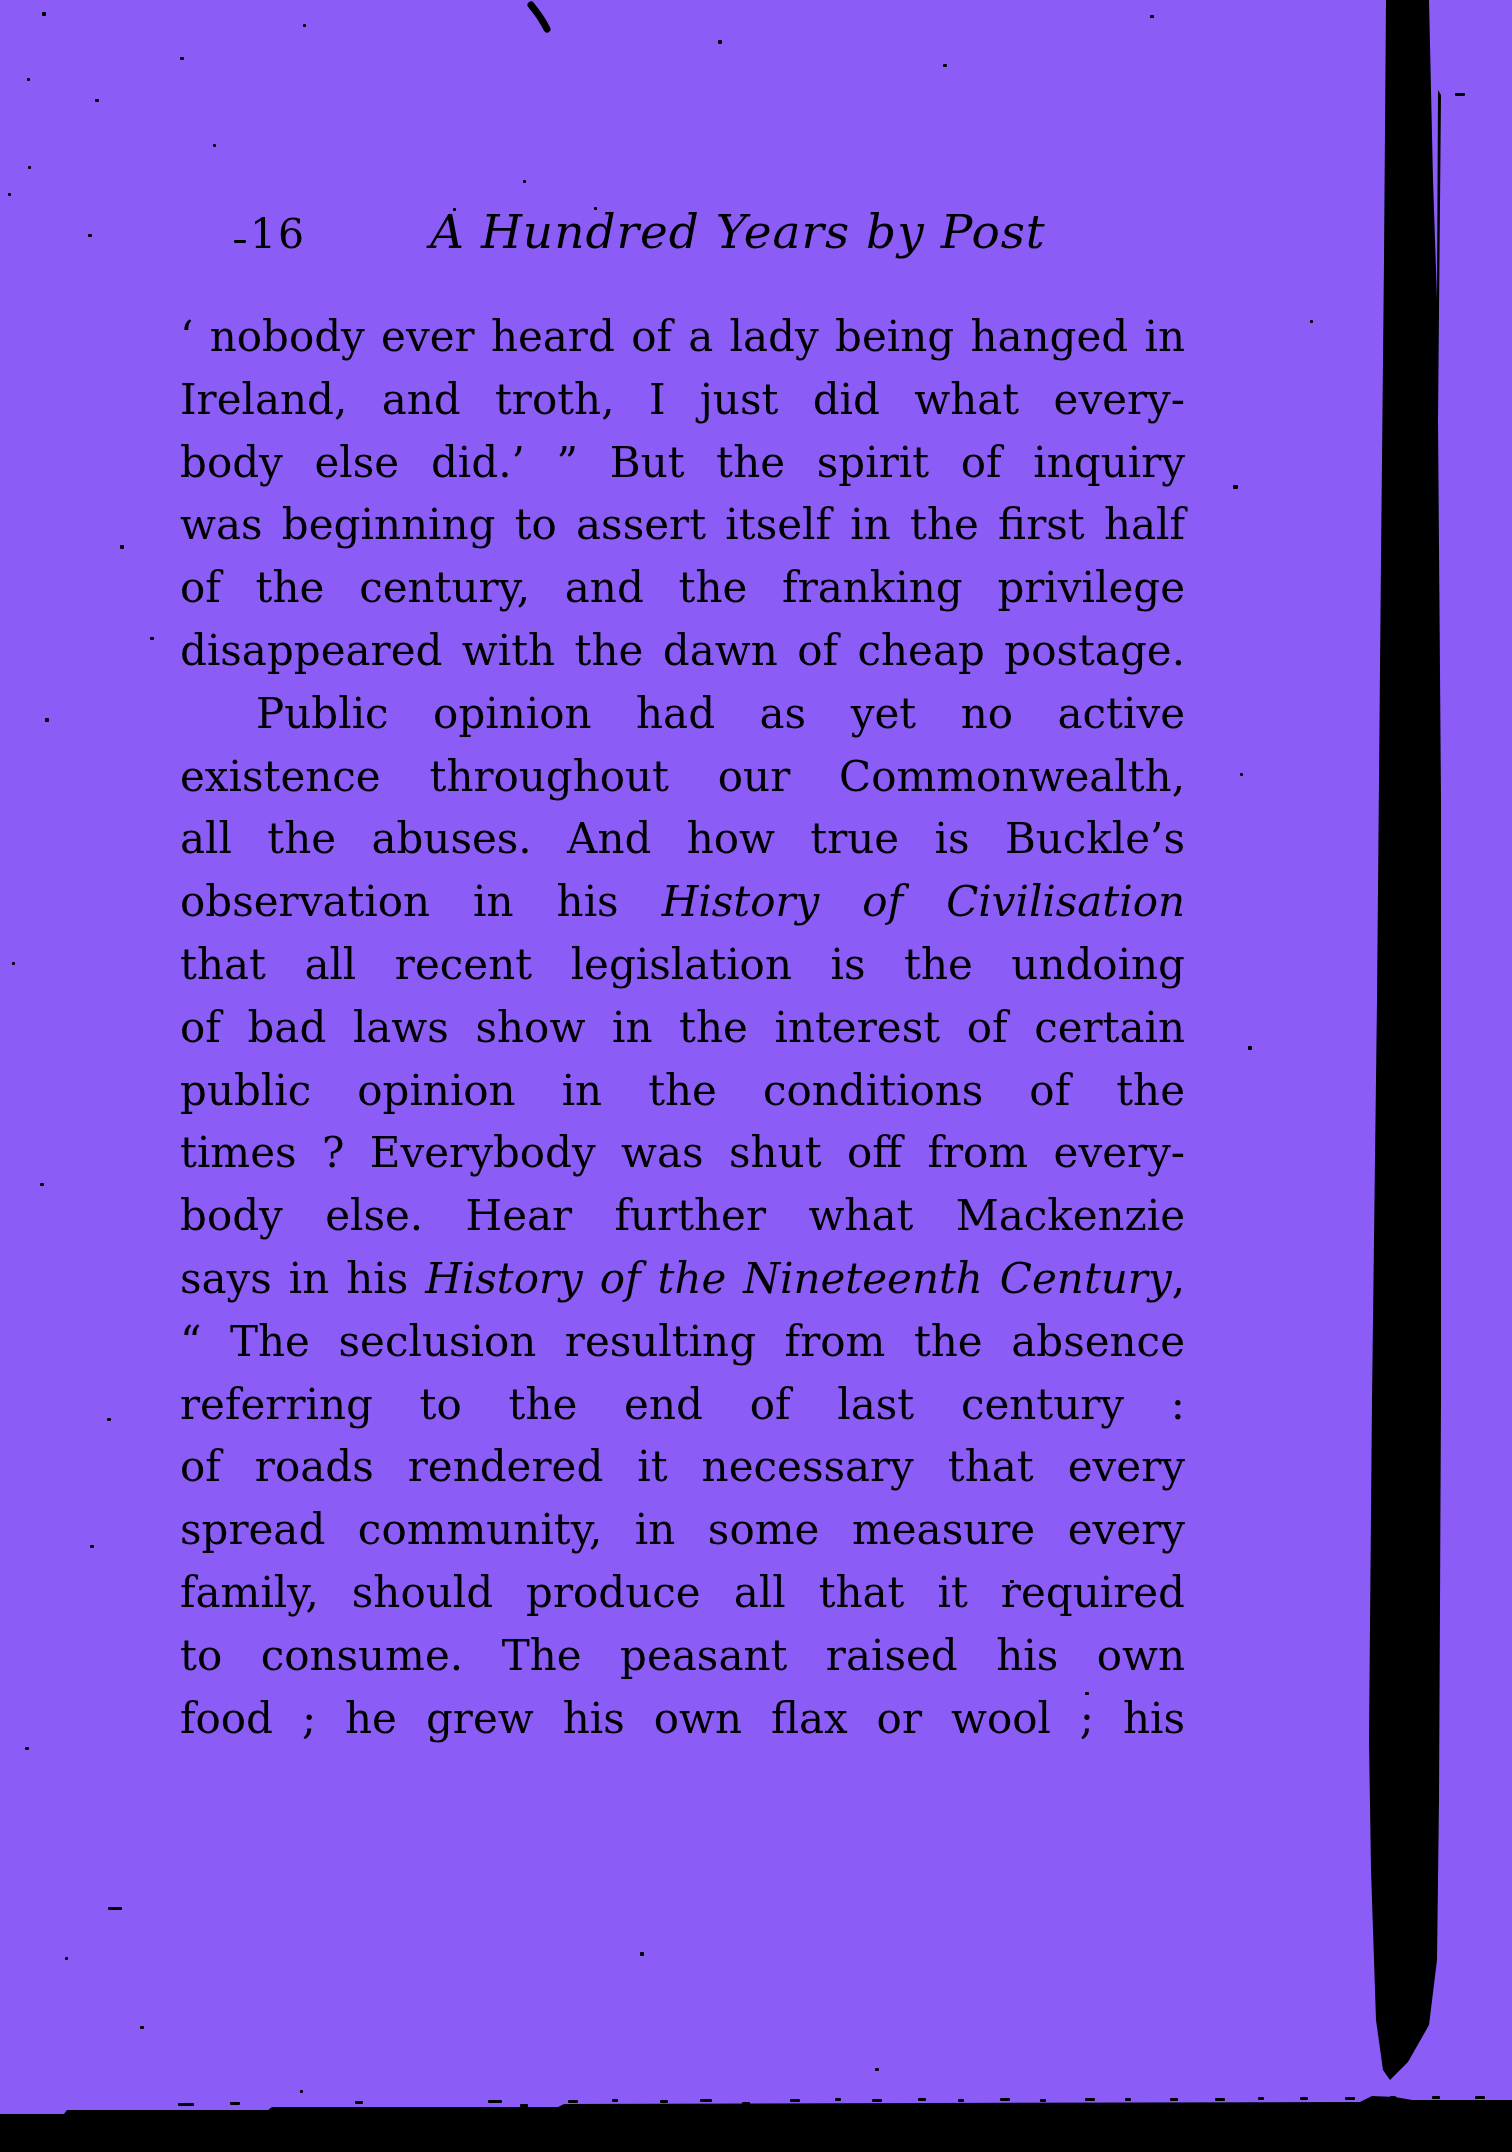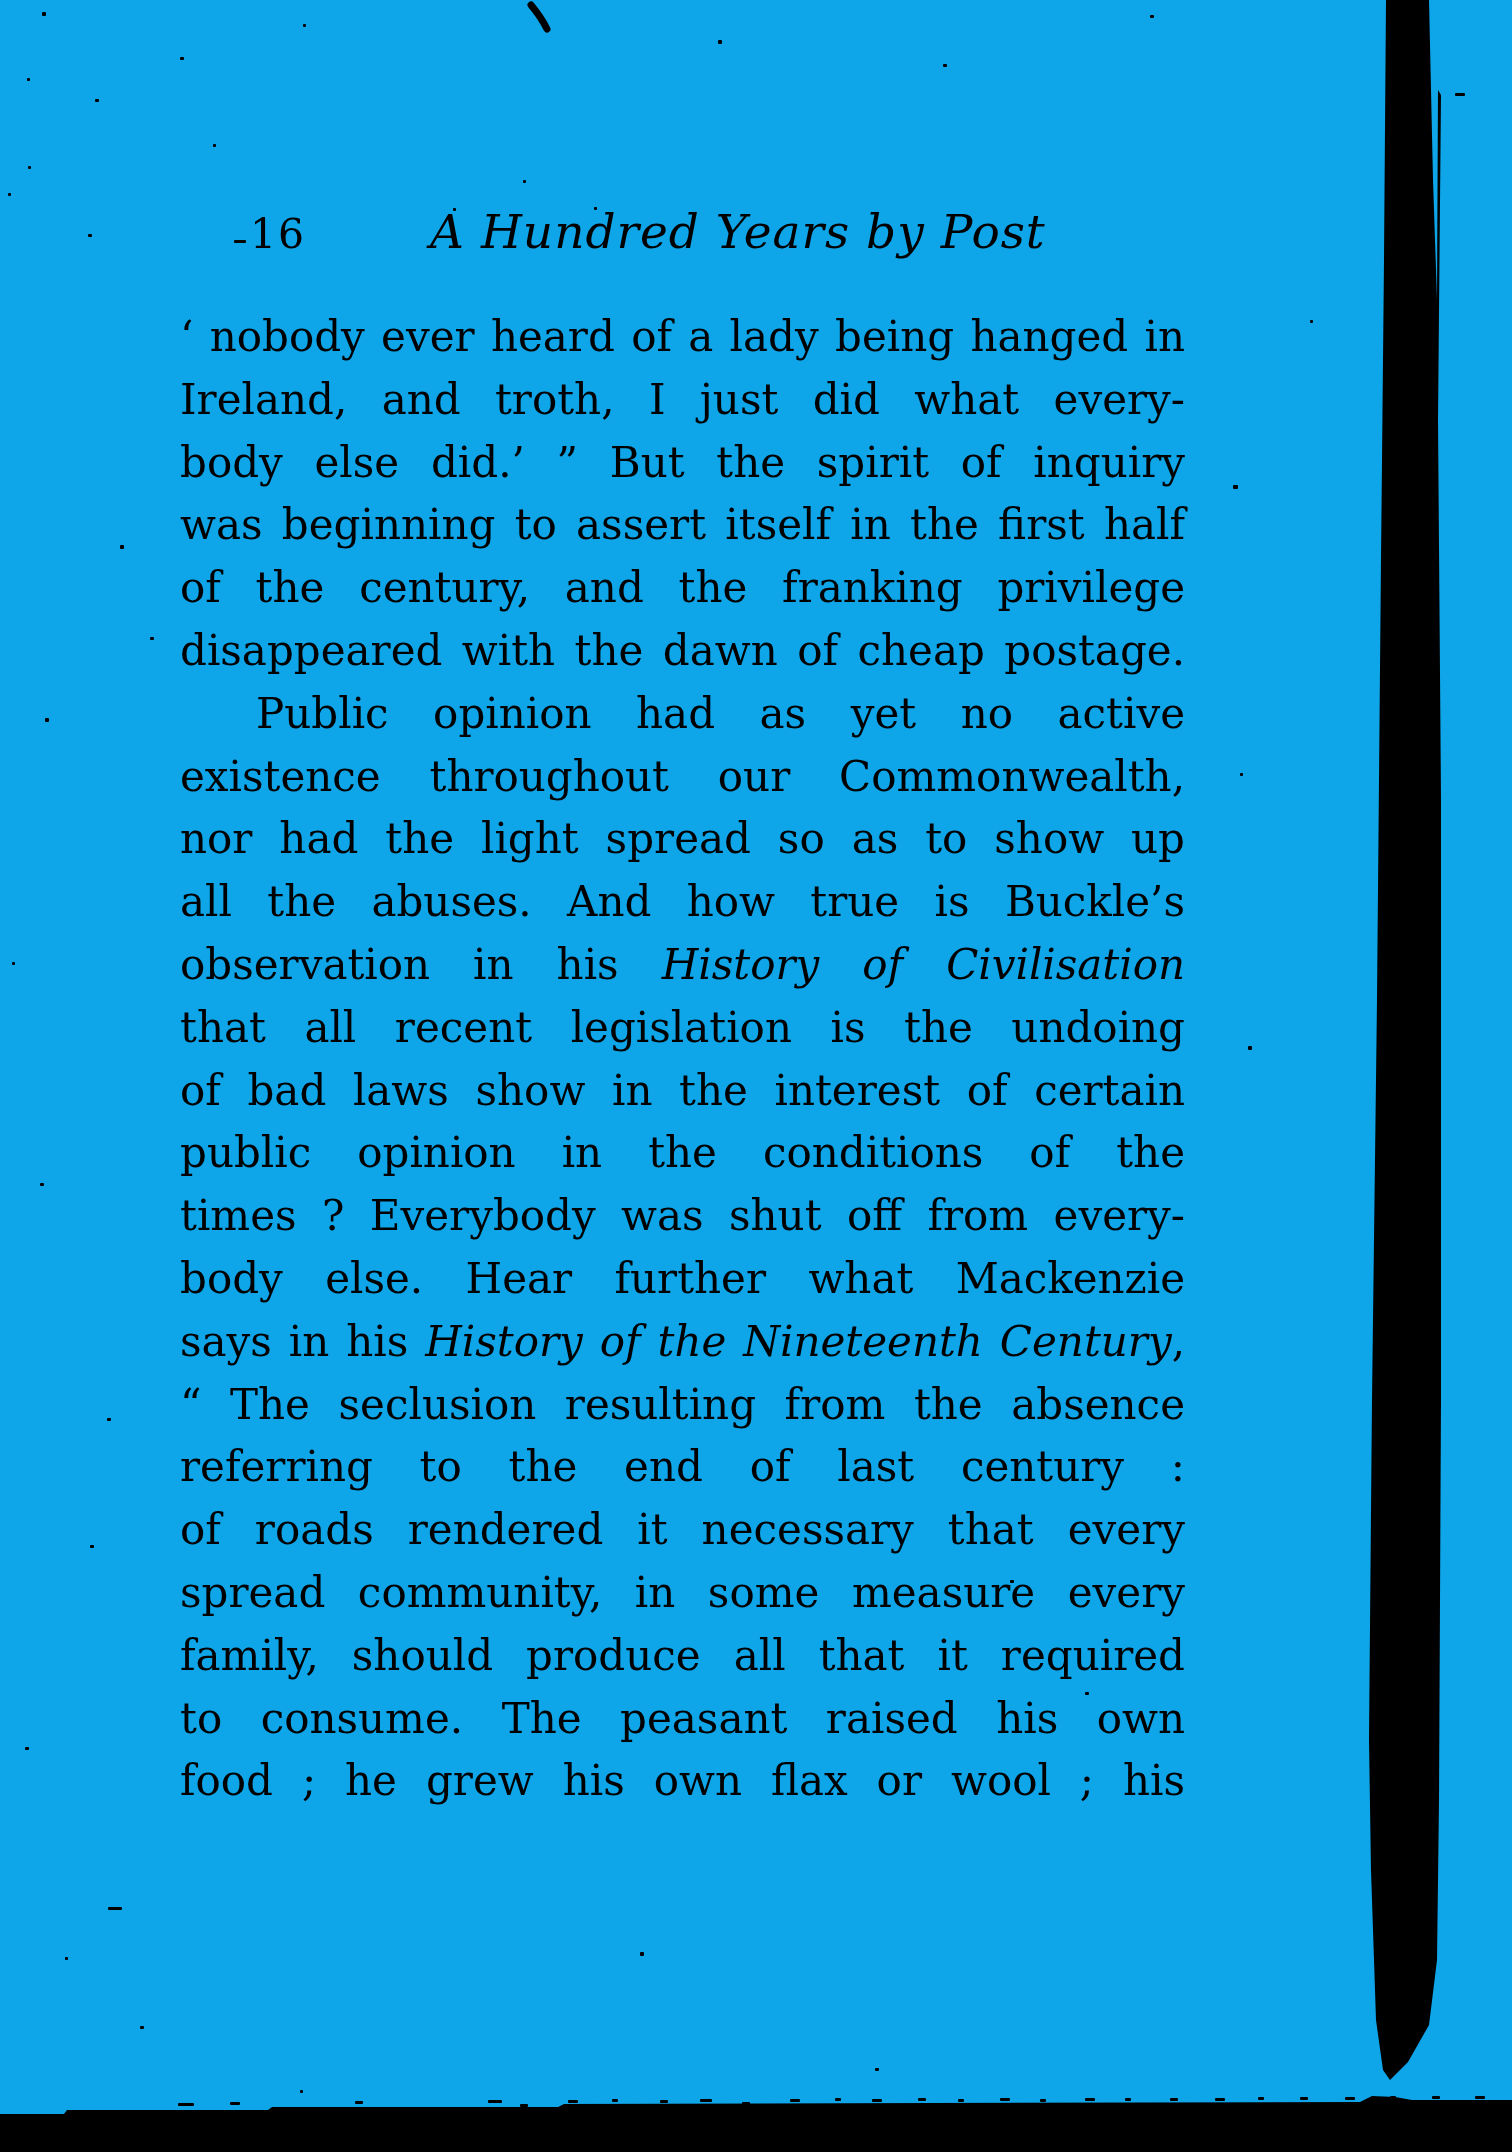--- a/index.html
+++ b/index.html
@@ -1,20 +1,20 @@
 <!DOCTYPE html>
 <html><head>
 <meta charset="utf-8">
 <style>
   html, body { margin: 0; padding: 0; background: #ffffff; }
   .page {
     position: relative;
     width: 1512px;
     height: 2152px;
-    background: #0ea5e9;
+    background: #8b5cf6;
     overflow: hidden;
     font-family: "DejaVu Serif", serif;
     color: #000000;
   }
   
   .header {
     position: absolute;
     left: 180px;
     top: 203px;
     width: 1005px;
@@ -87,21 +87,20 @@
 
   <div class="textblock" id="textblock">
       <div class="line"><span>‘ nobody ever heard of a lady being hanged in</span></div>
       <div class="line"><span>Ireland, and troth, I just did what every-</span></div>
       <div class="line"><span>body else did.’ ”  But the spirit of inquiry</span></div>
       <div class="line"><span>was beginning to assert itself in the first half</span></div>
       <div class="line"><span>of the century, and the franking privilege</span></div>
       <div class="line"><span>disappeared with the dawn of cheap postage.</span></div>
       <div class="line indent"><span>Public opinion had as yet no active</span></div>
       <div class="line"><span>existence throughout our Commonwealth,</span></div>
-      <div class="line"><span>nor had the light spread so as to show up</span></div>
       <div class="line"><span>all the abuses.  And how true is Buckle’s</span></div>
       <div class="line"><span>observation in his </span><i>History of Civilisation</i></div>
       <div class="line"><span>that all recent legislation is the undoing</span></div>
       <div class="line"><span>of bad laws show in the interest of certain</span></div>
       <div class="line"><span>public opinion in the conditions of the</span></div>
       <div class="line"><span>times ?  Everybody was shut off from every-</span></div>
       <div class="line"><span>body else.  Hear further what Mackenzie</span></div>
       <div class="line"><span>says in his </span><i>History of the Nineteenth Century</i><span>,</span></div>
       <div class="line"><span>“ The seclusion resulting from the absence</span></div>
       <div class="line"><span>referring to the end of last century :</span></div>

